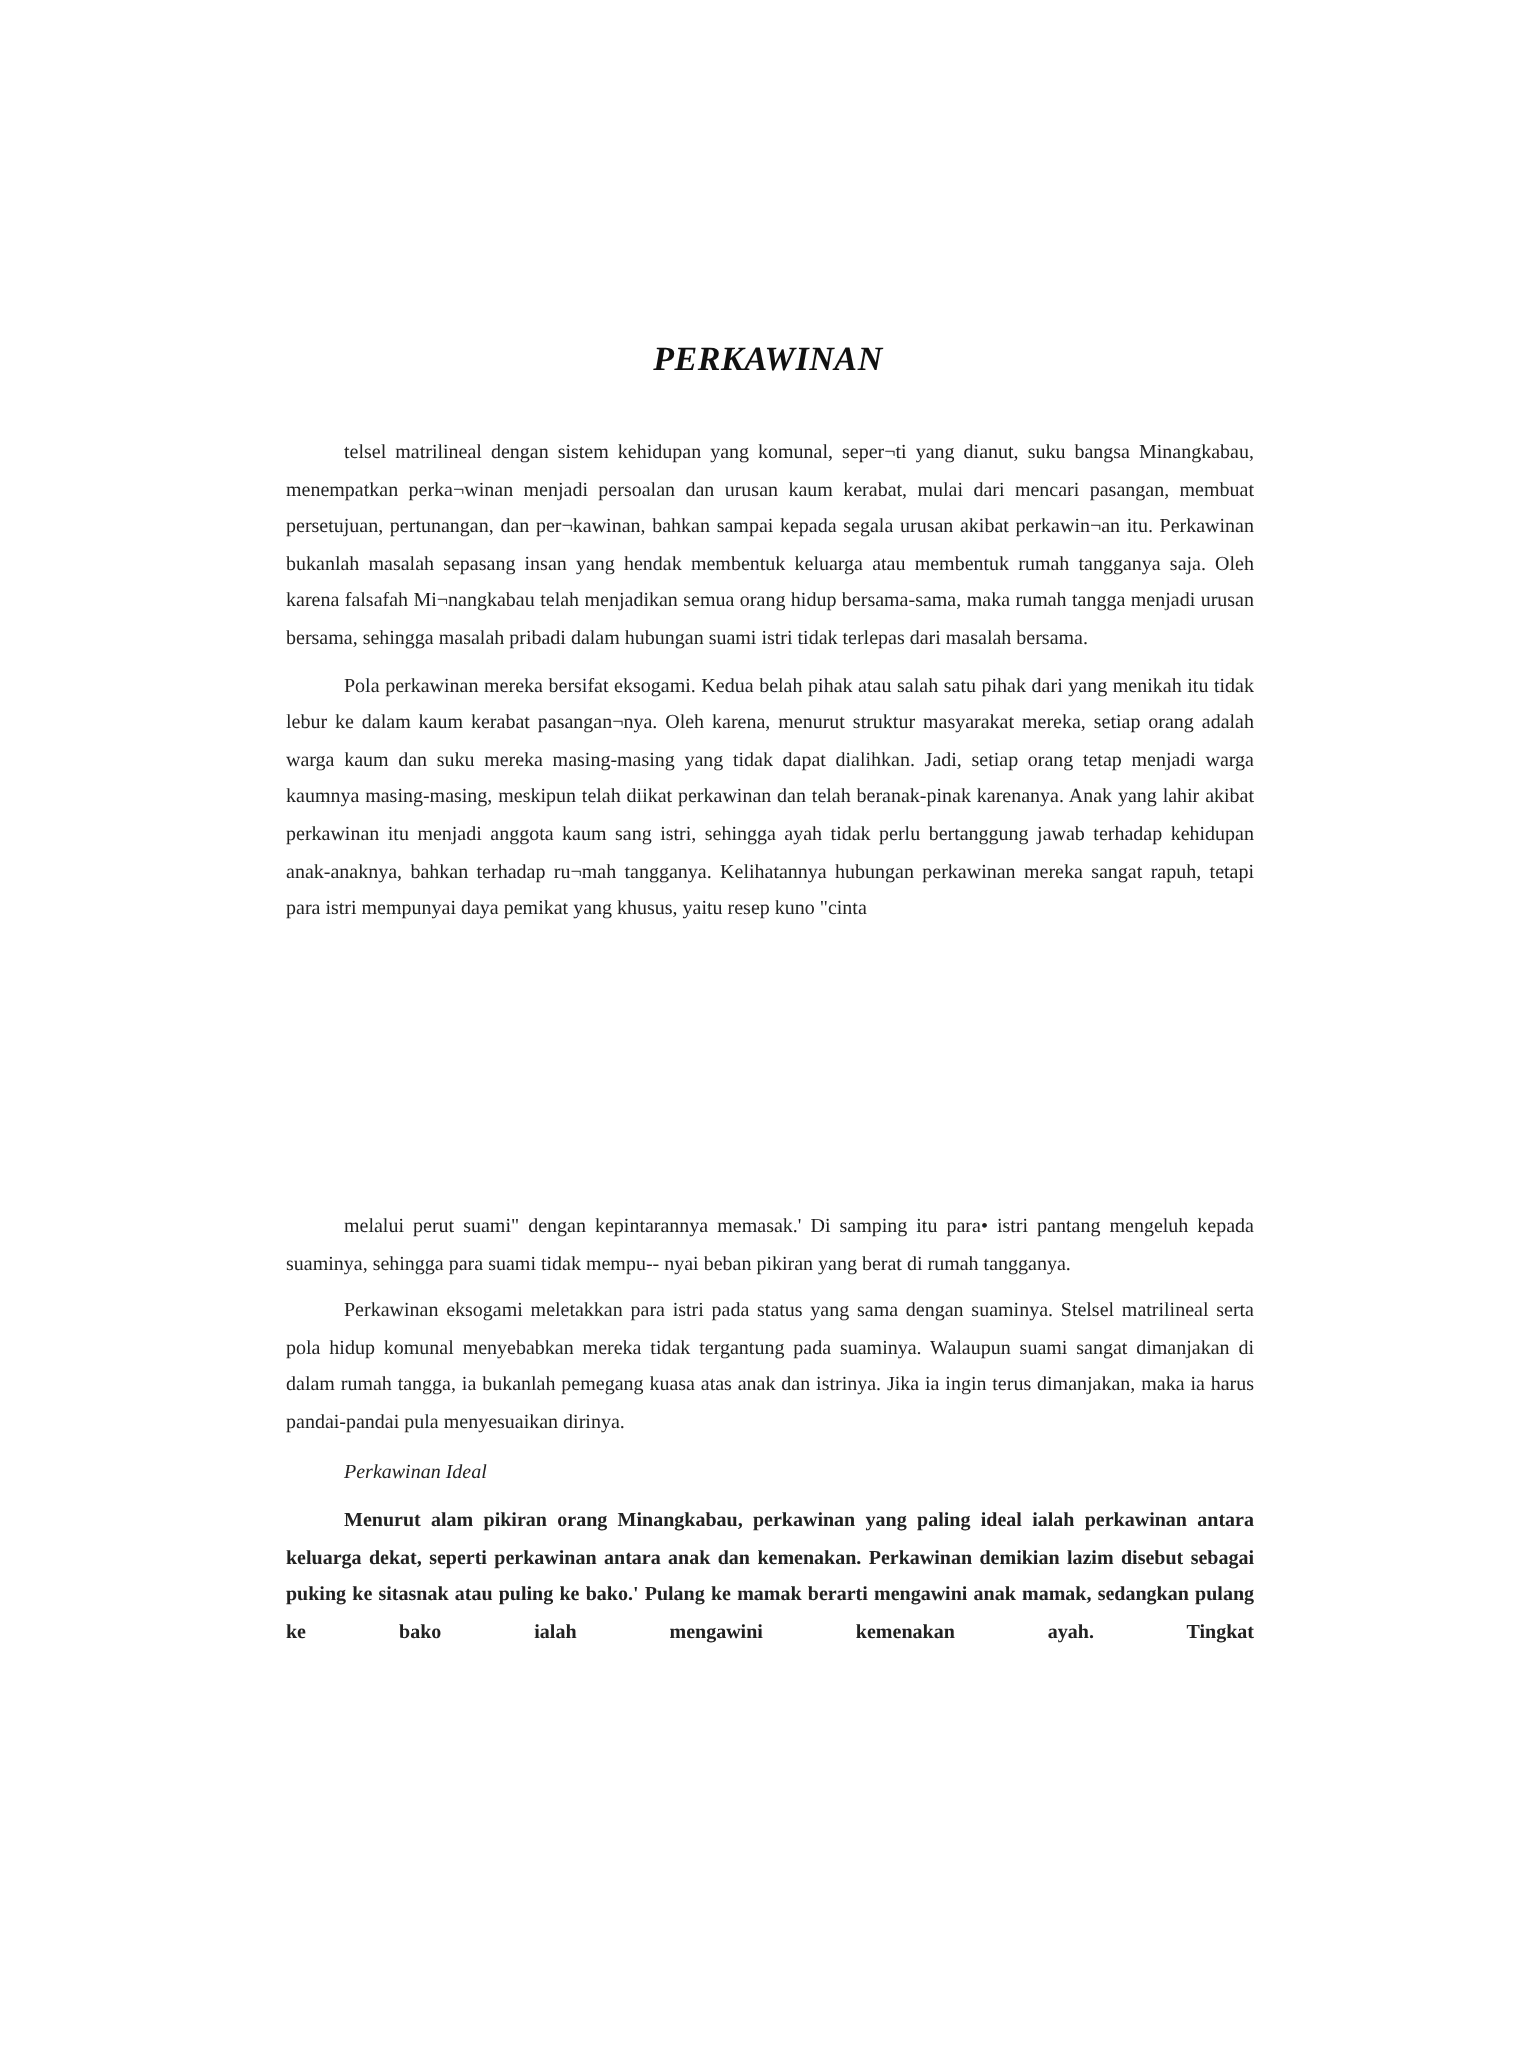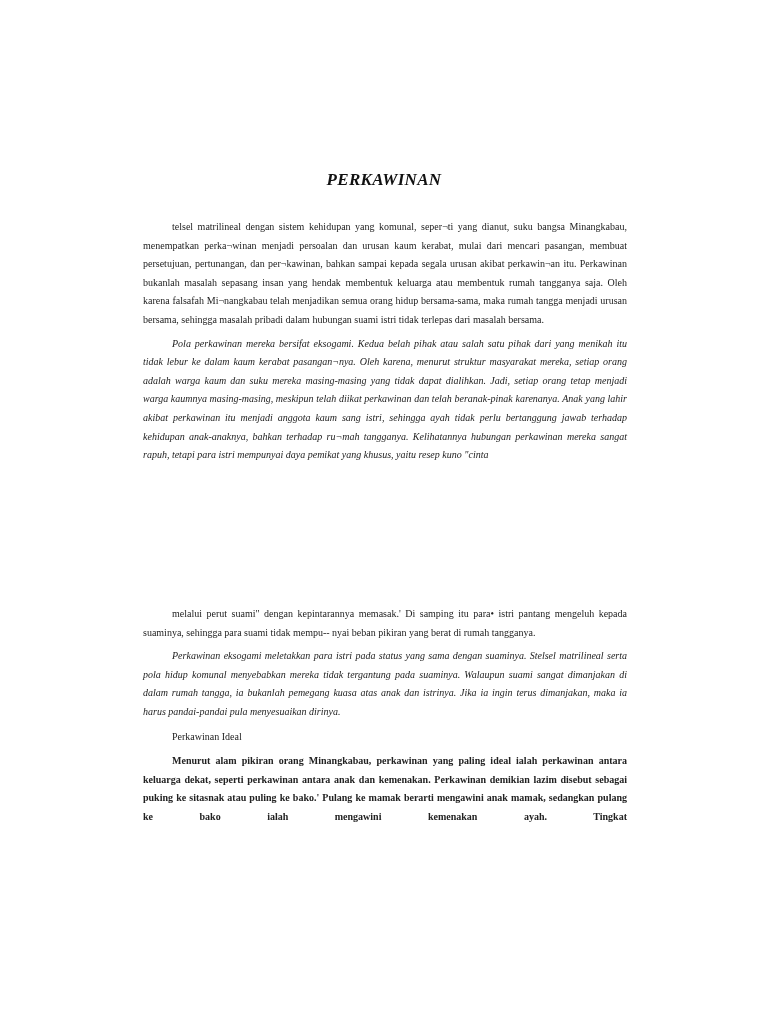--- a/index.html
+++ b/index.html
@@ -44,33 +44,33 @@
       text-align: justify;
     }
     .block-1 { top: 218px; }
     .block-2 { top: 605px; }
     .para {
       margin: 0;
       text-indent: 29px;
     }
     .para + .para {
       margin-top: 5px;
-      font-style: italic;
     }
     .para.last-line-left {
       text-align-last: left;
     }
     .para.justify-all {
       text-align-last: justify;
       font-weight: bold;
     }
     .subheading {
       margin: 6px 0 6px 0;
       text-indent: 29px;
       text-align: left;
+      font-style: italic;
     }
   </style>
 </head>
 <body>
 
 <div class="page">
 
   <div class="title">PERKAWINAN</div>
 
   <div class="block block-1">

